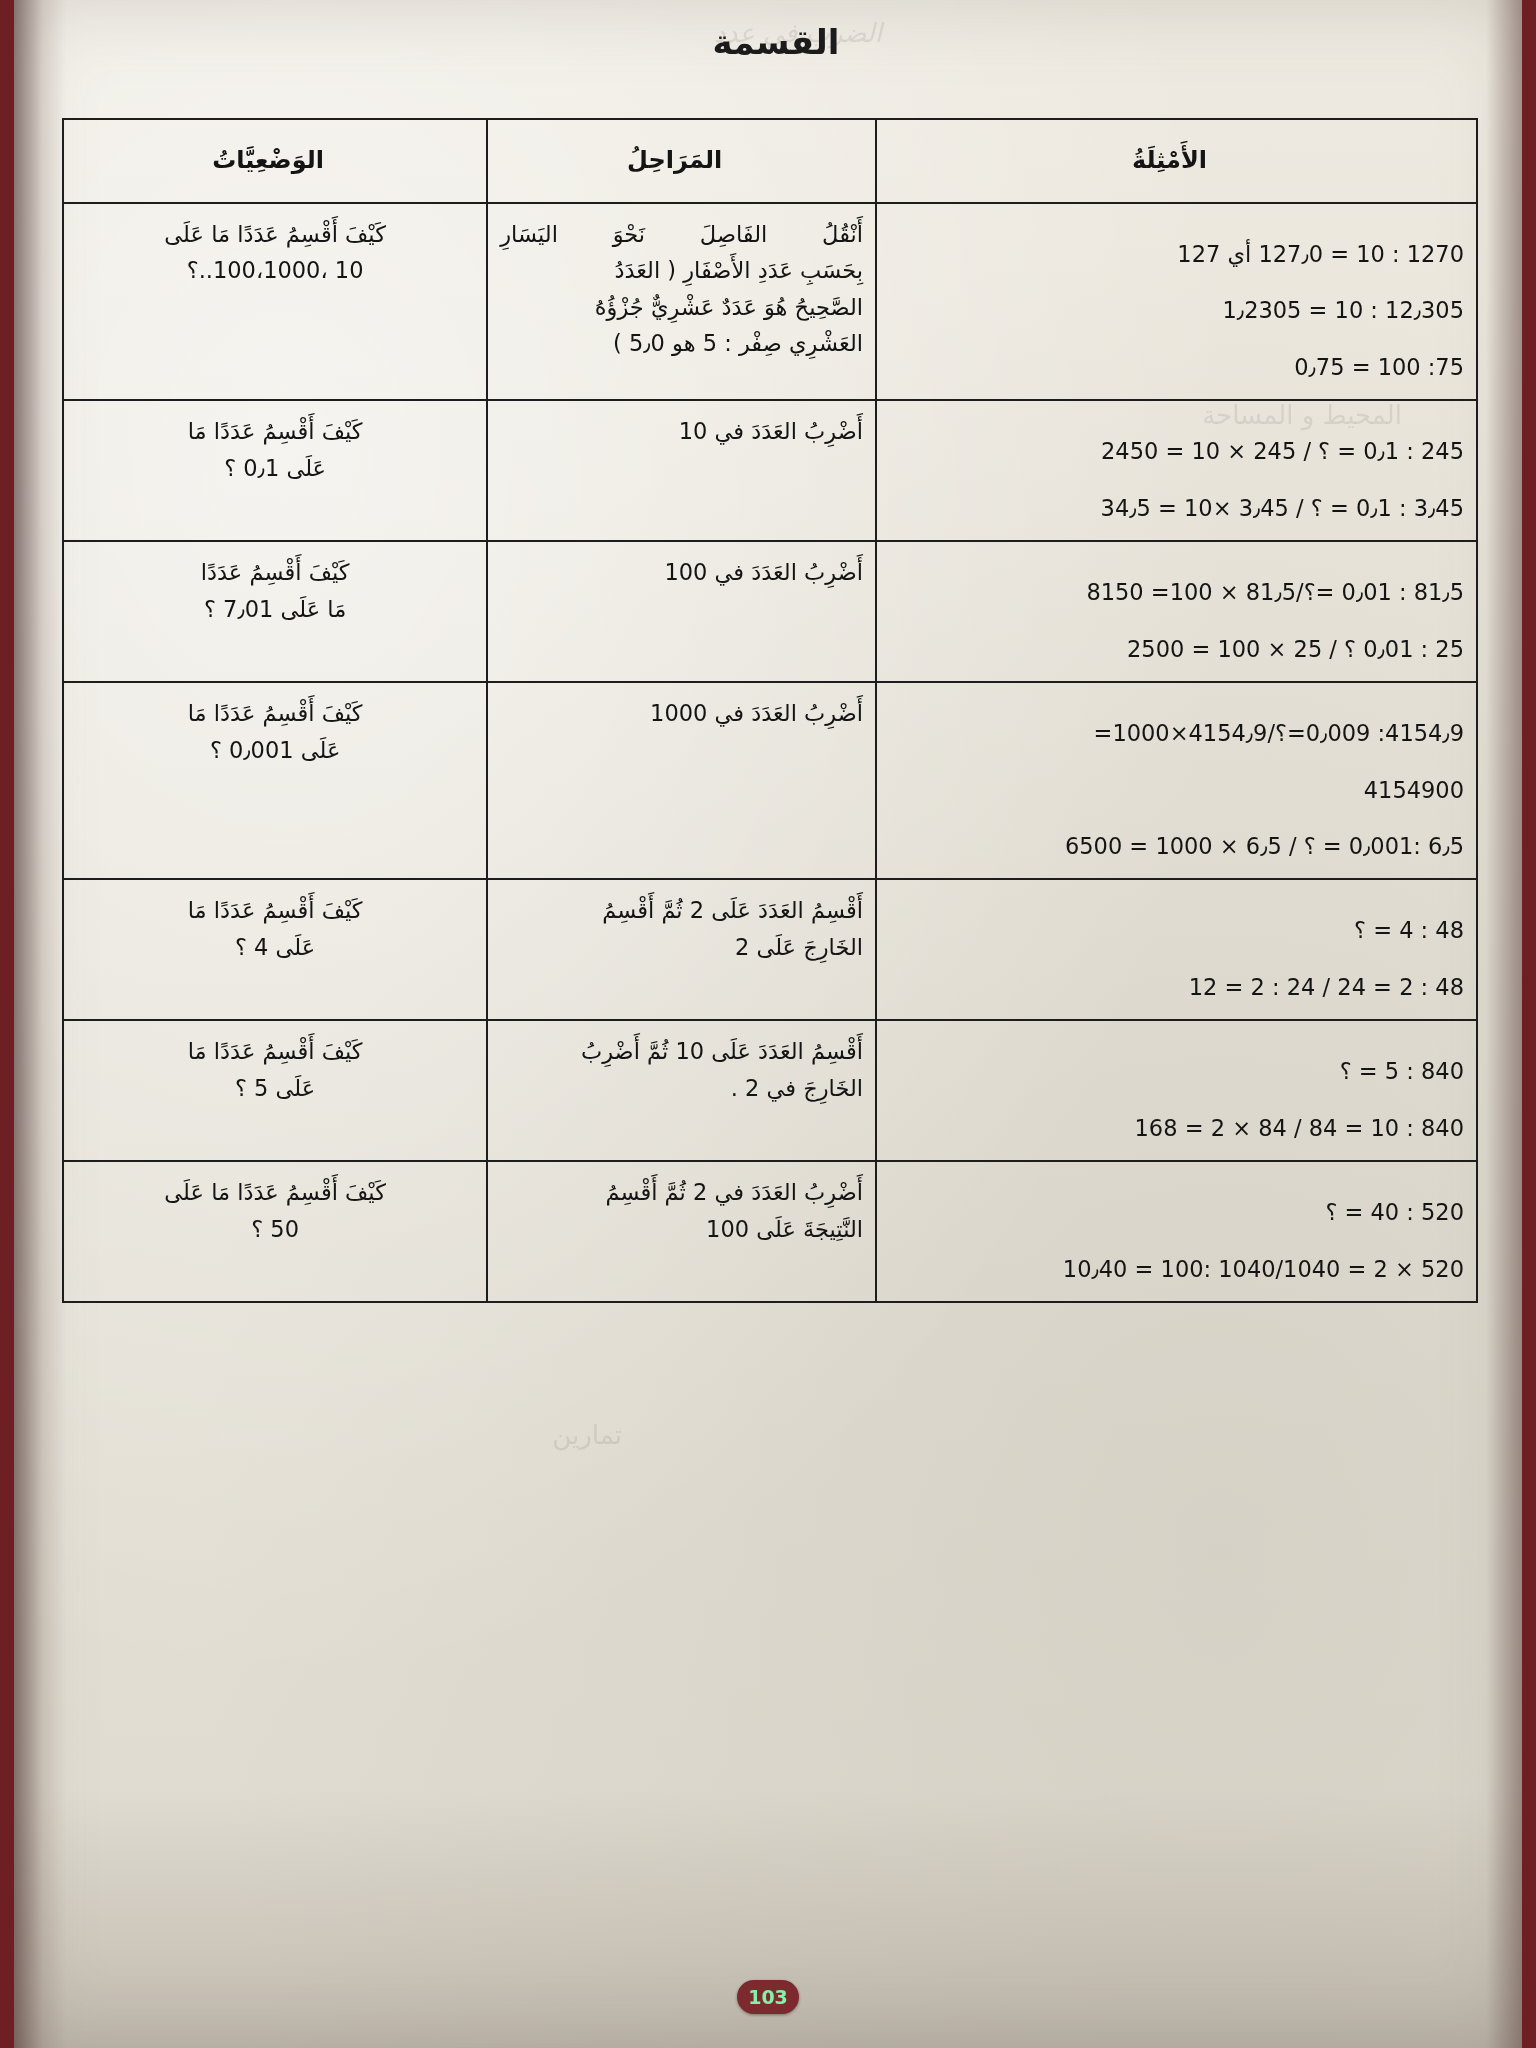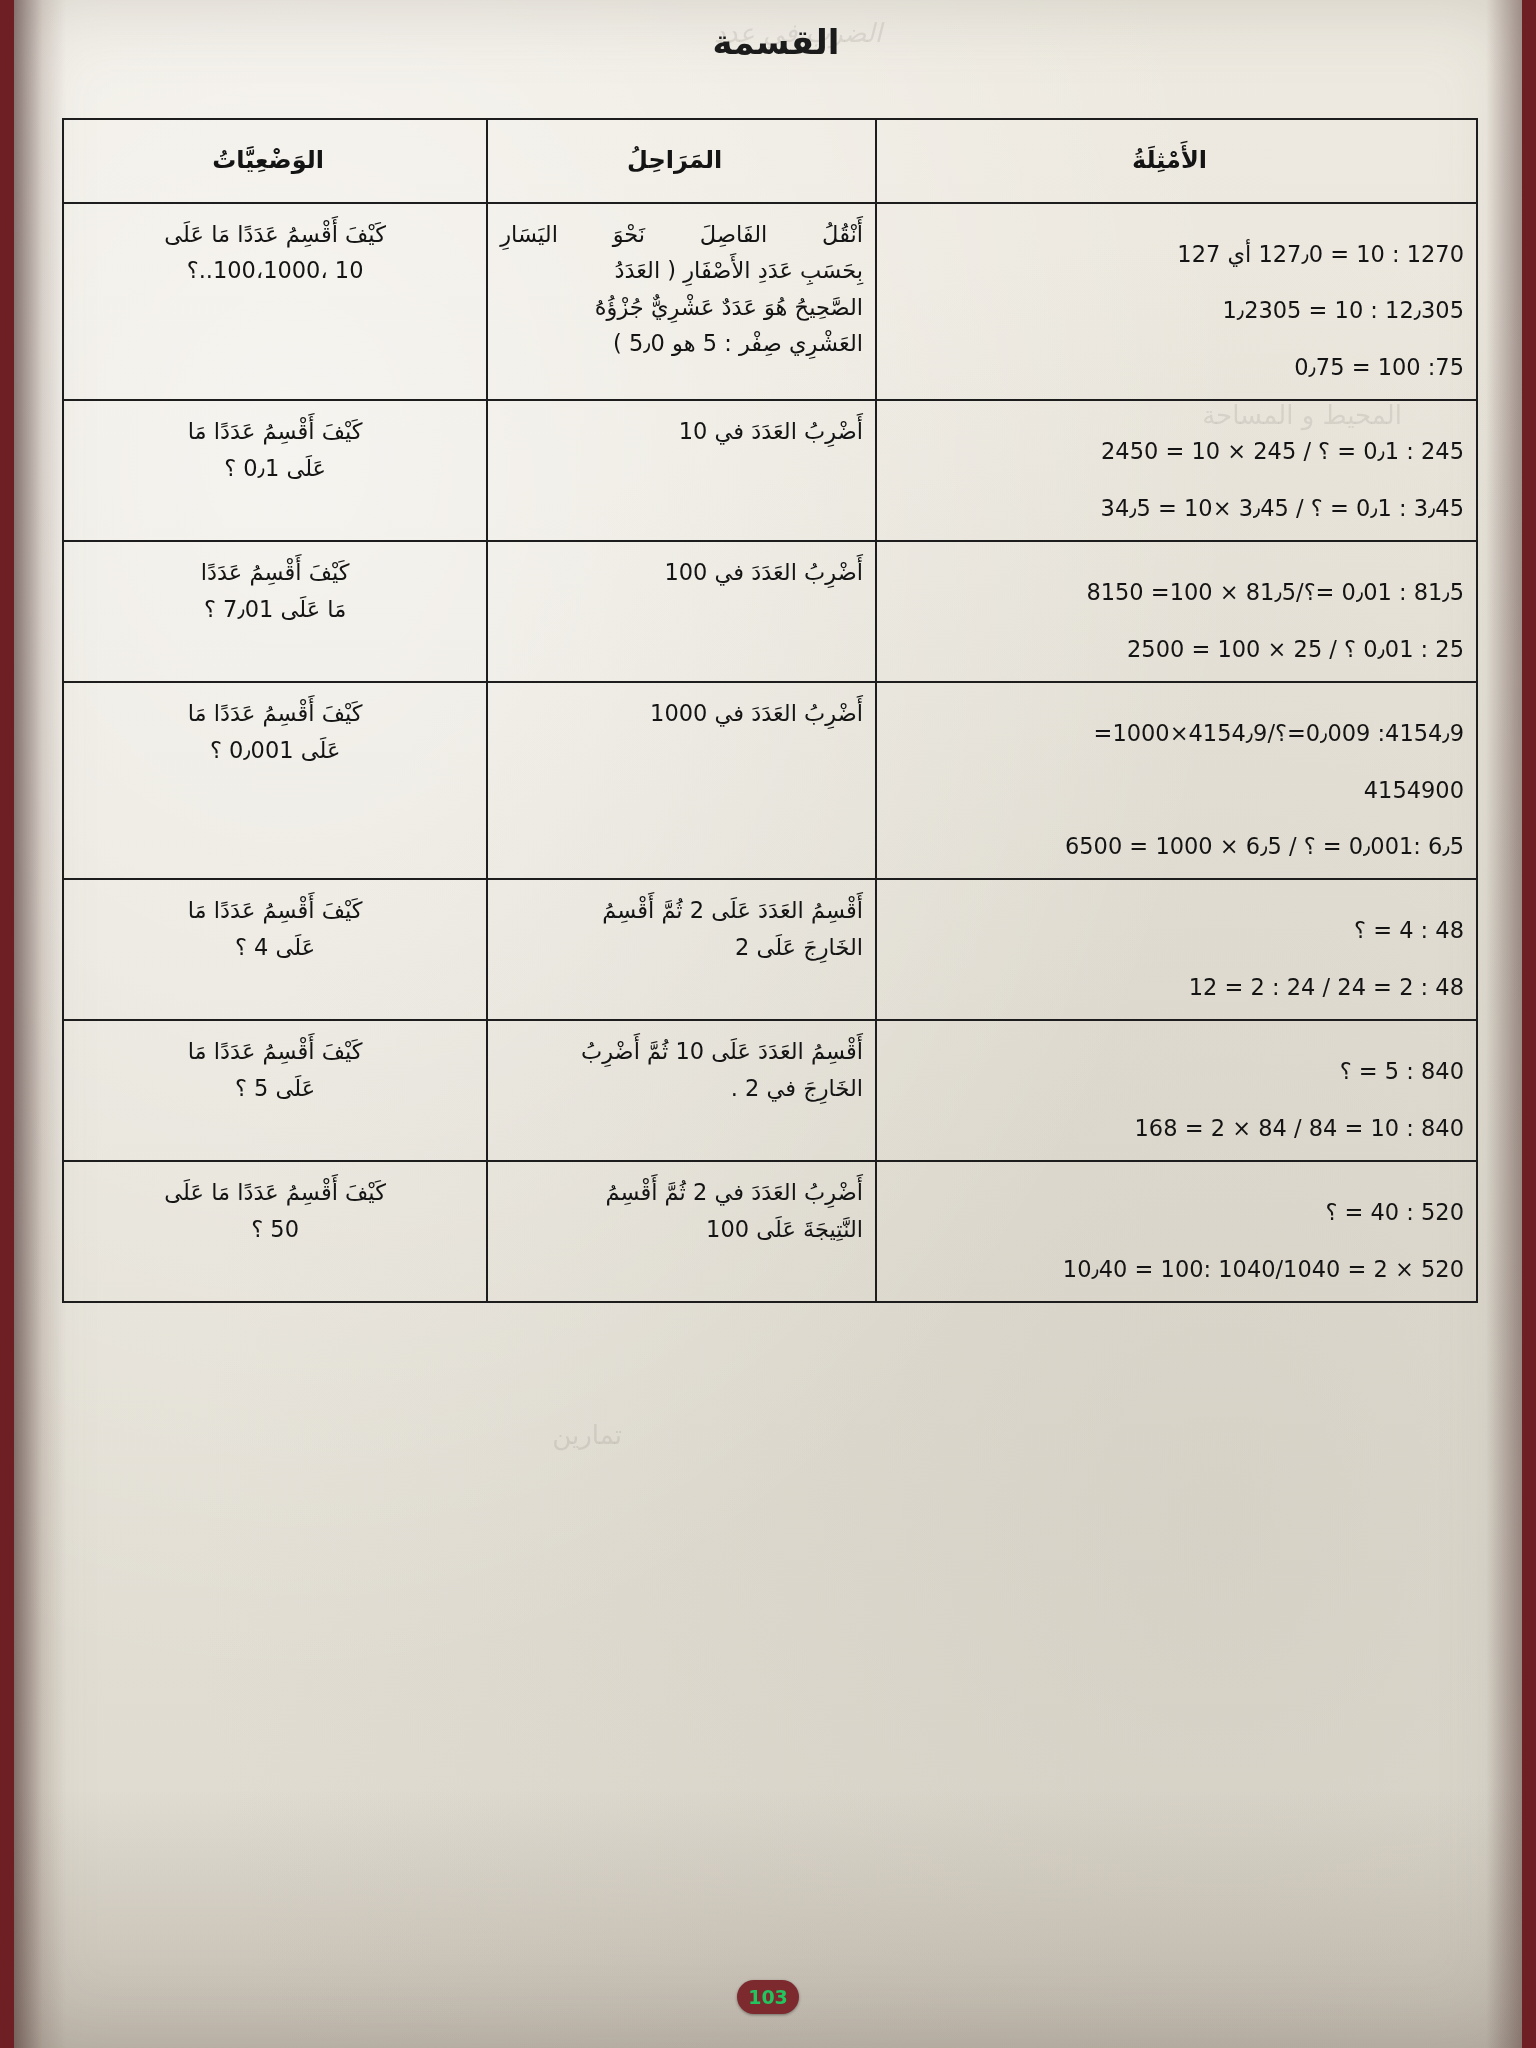--- a/index.html
+++ b/index.html
@@ -111,21 +111,21 @@
   
   .pagenum {
     position: absolute;
     bottom: 34px;
     left: 50%;
     transform: translateX(-50%);
     width: 62px;
     height: 34px;
     border-radius: 17px;
     background: #7d2a2f;
-    color: #22c55e;
+    color: #86efac;
     font-size: 19px;
     font-weight: bold;
     display: flex;
     align-items: center;
     justify-content: center;
     font-family: "DejaVu Sans", sans-serif;
     box-shadow: 0 1px 3px rgba(0,0,0,0.4);
     margin-top: 48px;
   }
 

